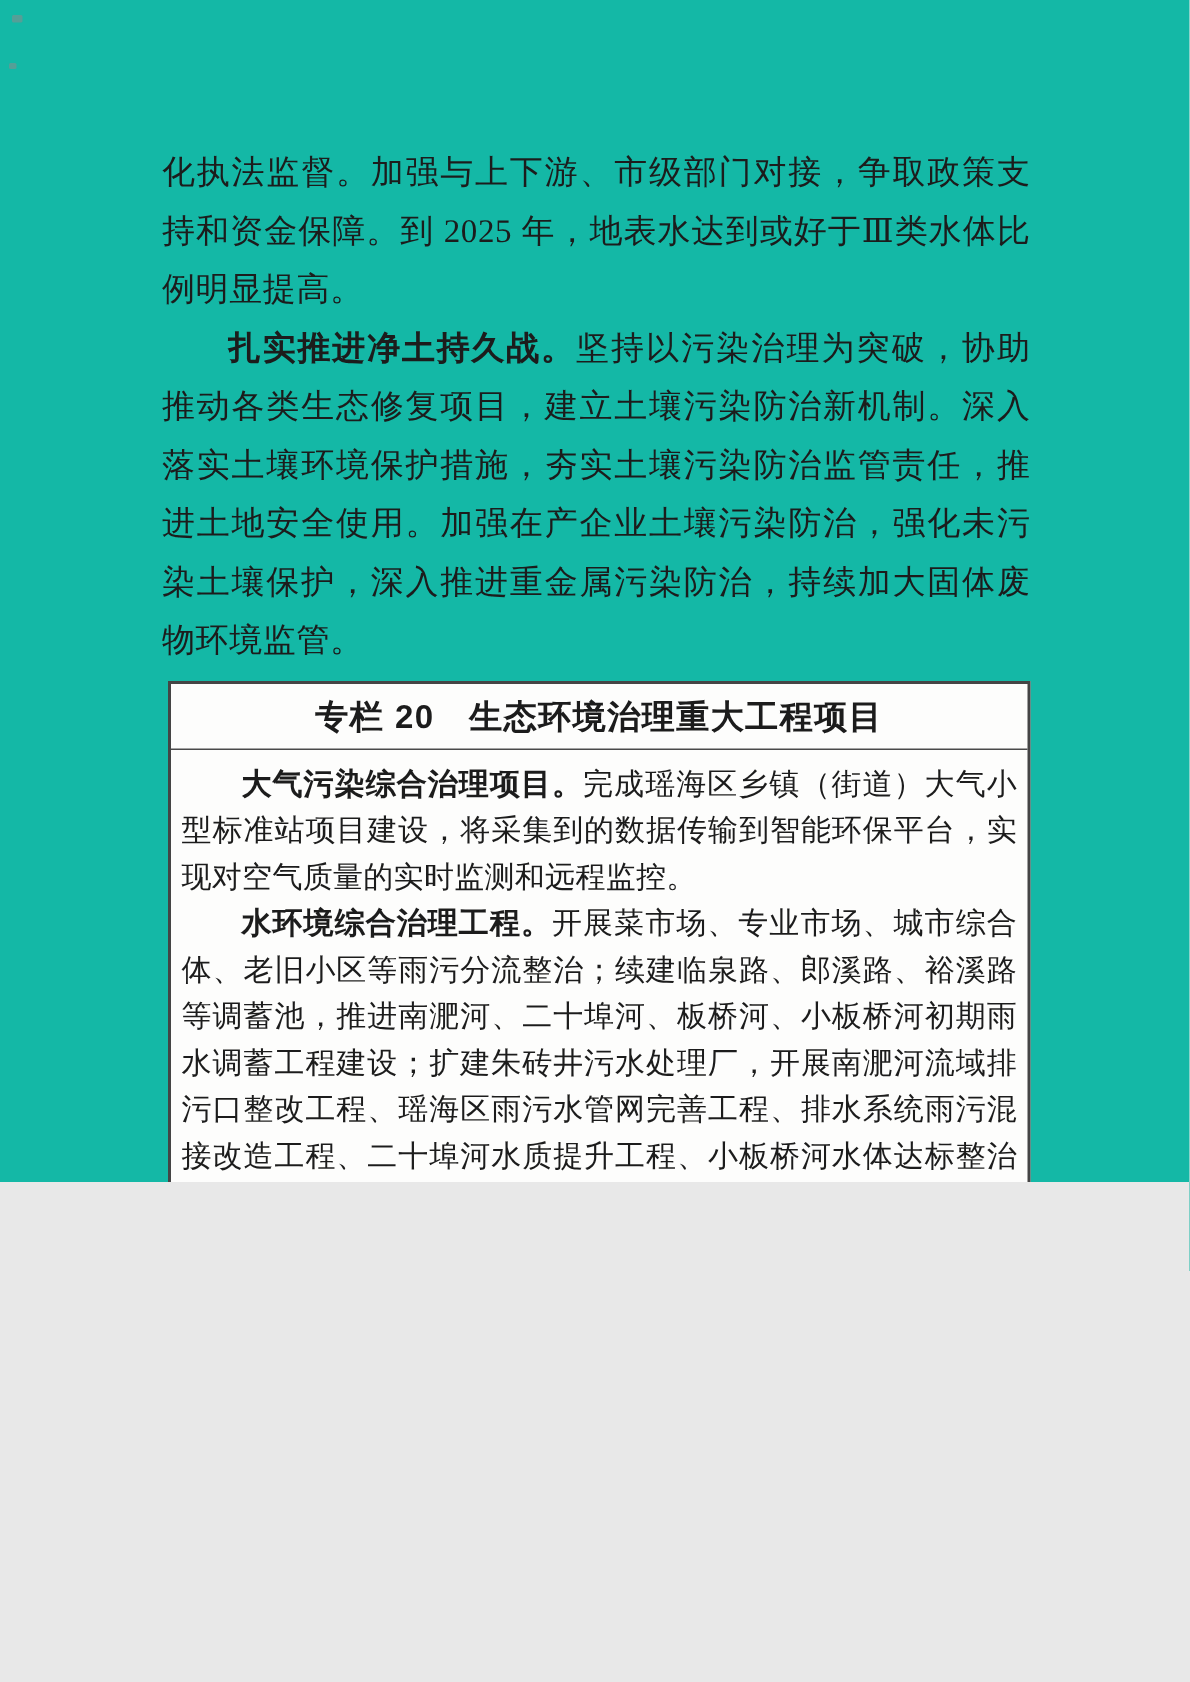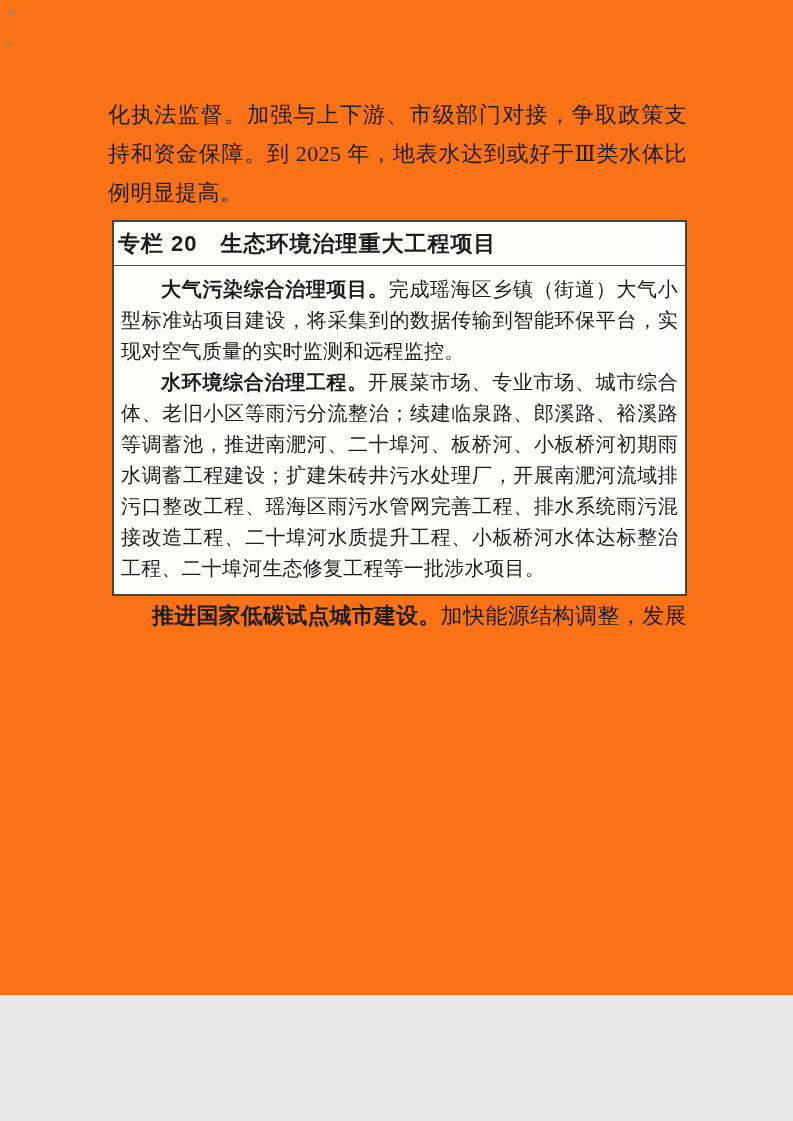--- a/index.html
+++ b/index.html
@@ -3,23 +3,23 @@
 <meta charset="utf-8">
 <style>
   html, body {
     margin: 0;
     padding: 0;
     background: #e8e8e8;
   }
   .page {
     position: relative;
     width: 793px;
-    height: 995px;
+    height: 788px;
     margin: 0 auto;
-    background: #f97316;
+    background: #14b8a6;
     overflow: hidden;
     font-family: "Liberation Serif", "DejaVu Serif", serif;
     color: #1c1c1c;
     box-sizing: border-box;
   }
   .content {
     position: absolute;
     left: 108px;
     top: 0;
     width: 579px;
@@ -38,21 +38,21 @@
     font-family: "Liberation Sans", "DejaVu Sans", sans-serif;
     letter-spacing: 0.2px;
   }
   .column-box {
     margin-top: 8px;
     margin-left: 4px;
     border: 2px solid #454545;
     background: #fdfdfc;
   }
   .box-header {
-    text-align: left;
+    text-align: center;
     font-weight: 700;
     font-family: "Liberation Sans", "DejaVu Sans", sans-serif;
     font-size: 22px;
     line-height: 30px;
     padding: 7px 4px 6px 4px;
     border-bottom: 1px solid #4a4a4a;
     letter-spacing: 1px;
   }
   .box-body {
     padding: 8px 7px 10px 7px;
@@ -97,20 +97,21 @@
 
 <div class="page">
 
   <span class="scan-speck speck-1"></span>
   <span class="scan-speck speck-2"></span>
 
   <div class="content">
 
     <p class="para"><span>化执法监督。加强与上下游、市级部门对接，争取政策支持和资金保障。到 2025 年，地表水达到或好于Ⅲ类水体比例明显提高。</span></p>
 
+    <p class="para indent"><span class="lead">扎实推进净土持久战。</span><span>坚持以污染治理为突破，协助推动各类生态修复项目，建立土壤污染防治新机制。深入落实土壤环境保护措施，夯实土壤污染防治监管责任，推进土地安全使用。加强在产企业土壤污染防治，强化未污染土壤保护，深入推进重金属污染防治，持续加大固体废物环境监管。</span></p>
 
     <div class="column-box">
       <div class="box-header">专栏 20　生态环境治理重大工程项目</div>
       <div class="box-body">
         <p class="box-para"><span class="lead">大气污染综合治理项目。</span><span>完成瑶海区乡镇（街道）大气小型标准站项目建设，将采集到的数据传输到智能环保平台，实现对空气质量的实时监测和远程监控。</span></p>
         <p class="box-para"><span class="lead">水环境综合治理工程。</span><span>开展菜市场、专业市场、城市综合体、老旧小区等雨污分流整治；续建临泉路、郎溪路、裕溪路等调蓄池，推进南淝河、二十埠河、板桥河、小板桥河初期雨水调蓄工程建设；扩建朱砖井污水处理厂，开展南淝河流域排污口整改工程、瑶海区雨污水管网完善工程、排水系统雨污混接改造工程、二十埠河水质提升工程、小板桥河水体达标整治工程、二十埠河生态修复工程等一批涉水项目。</span></p>
       </div>
     </div>
 
 

